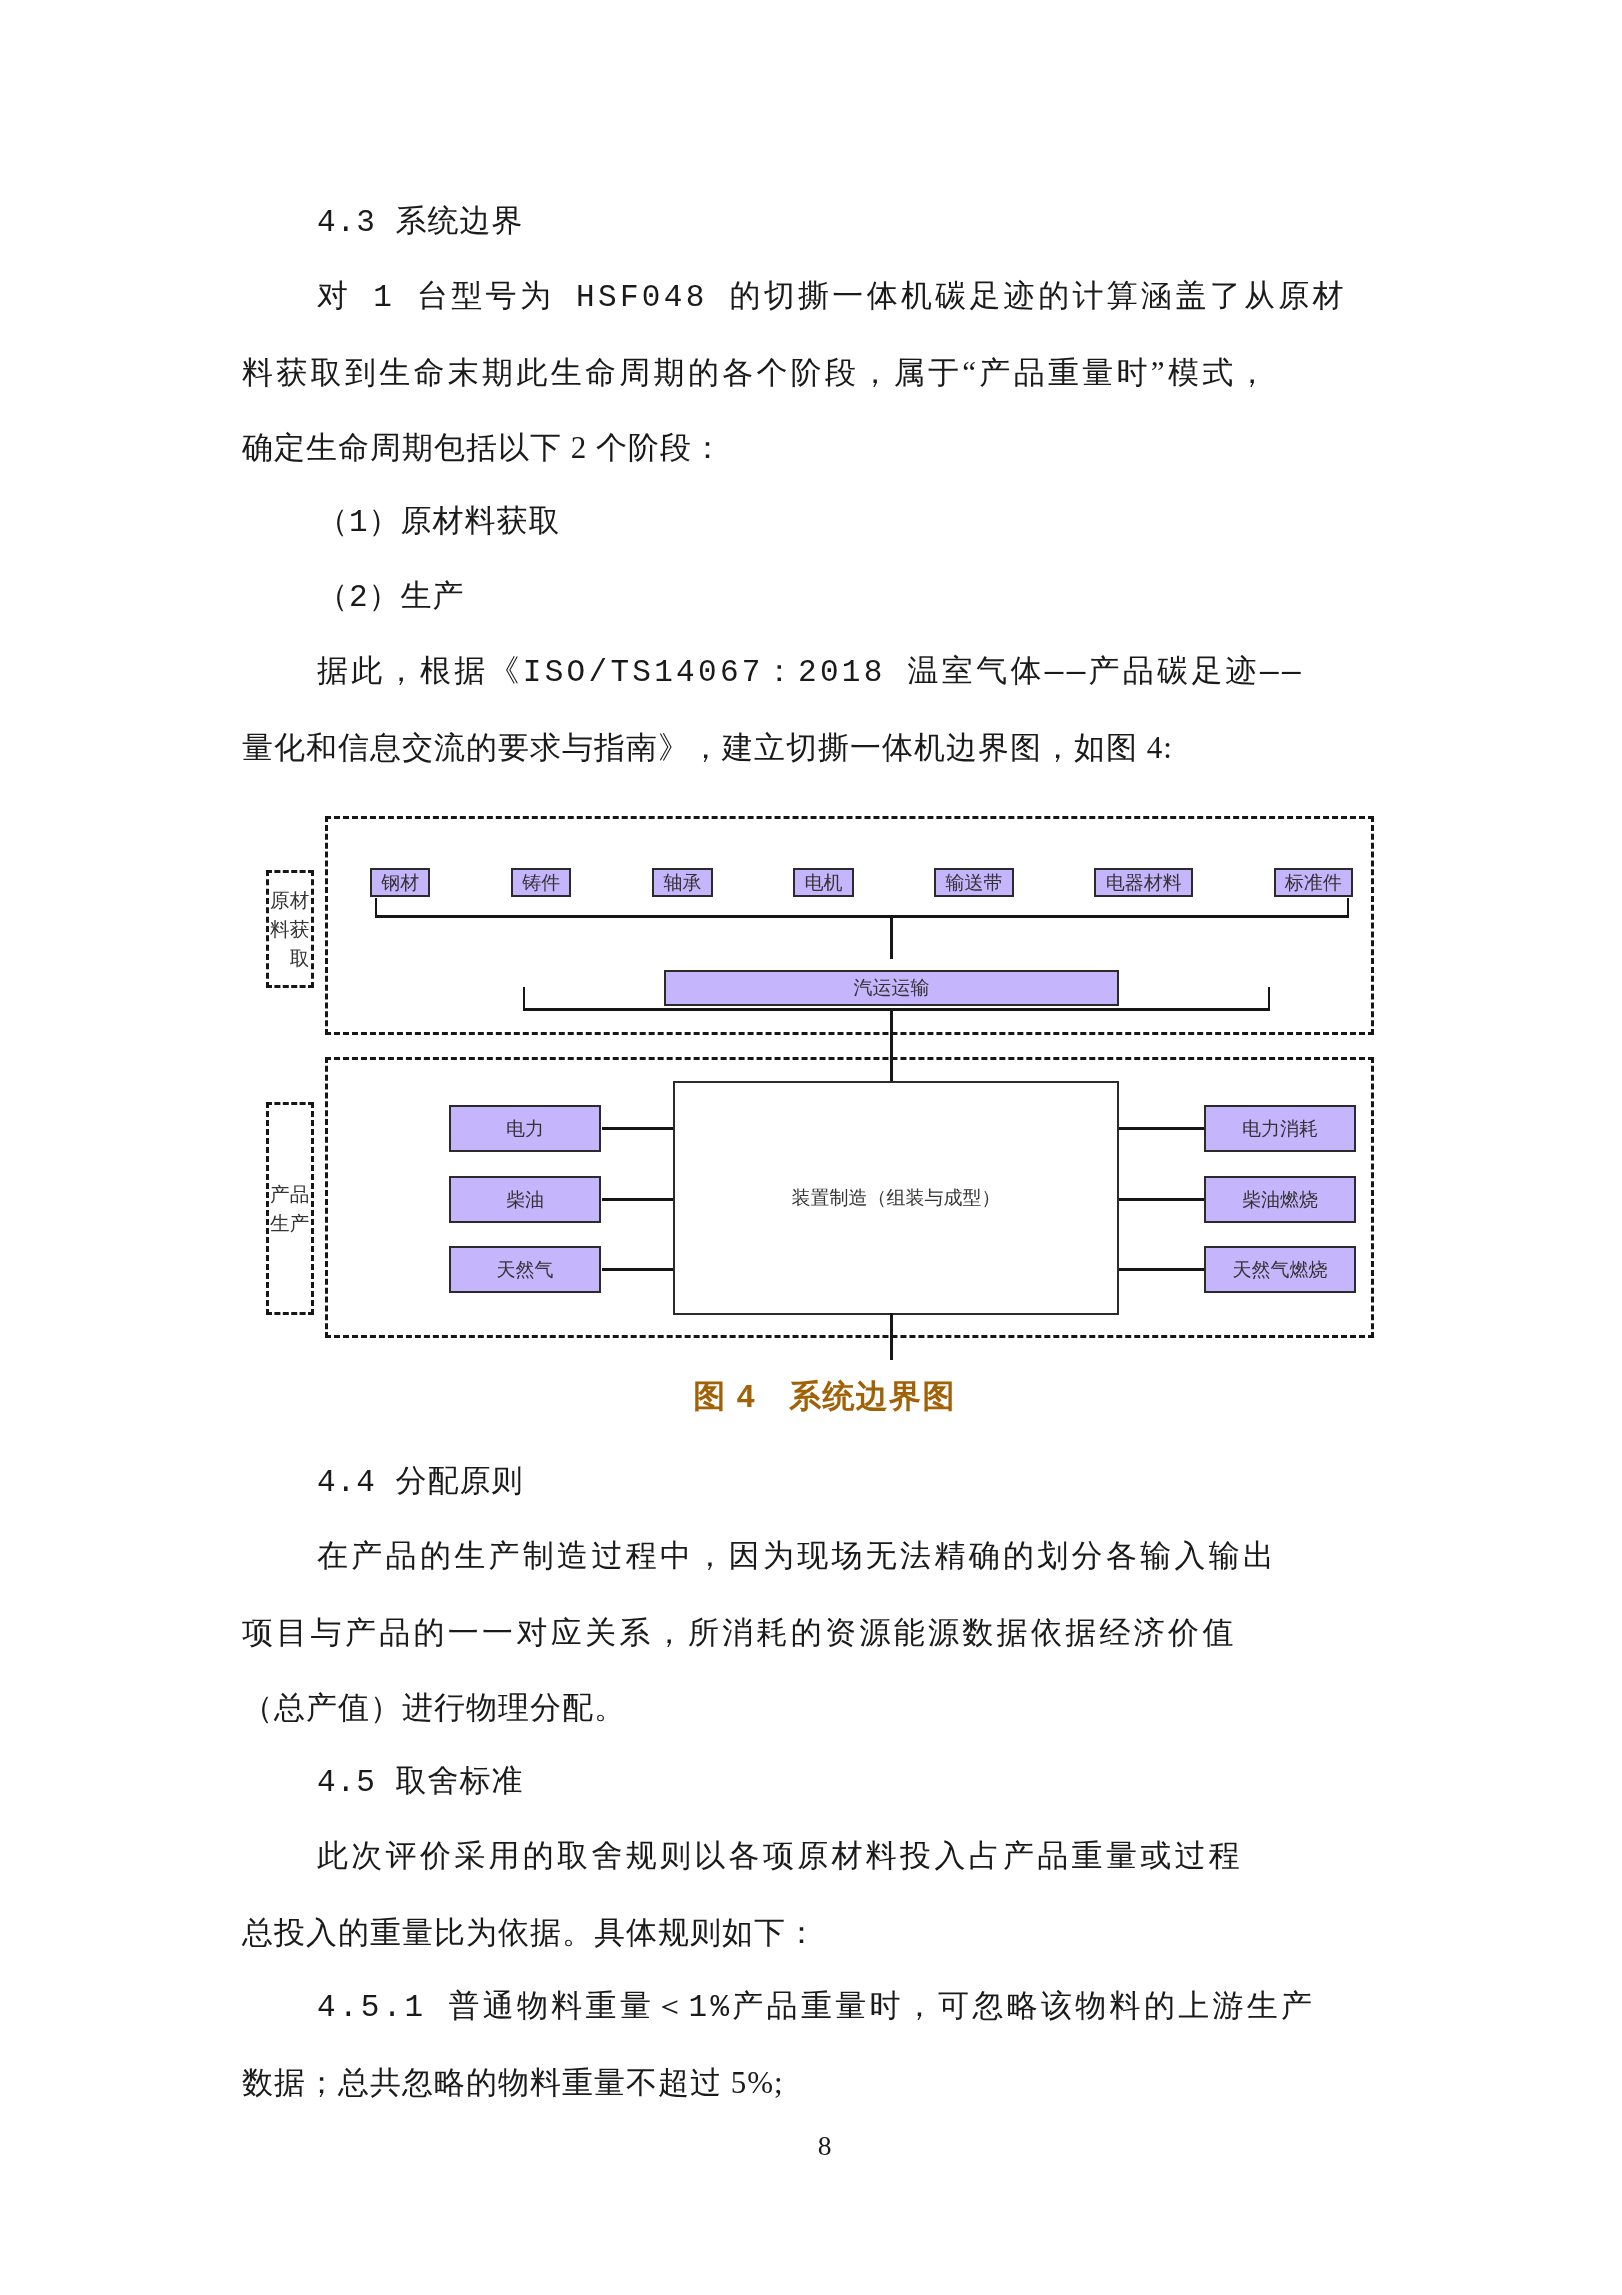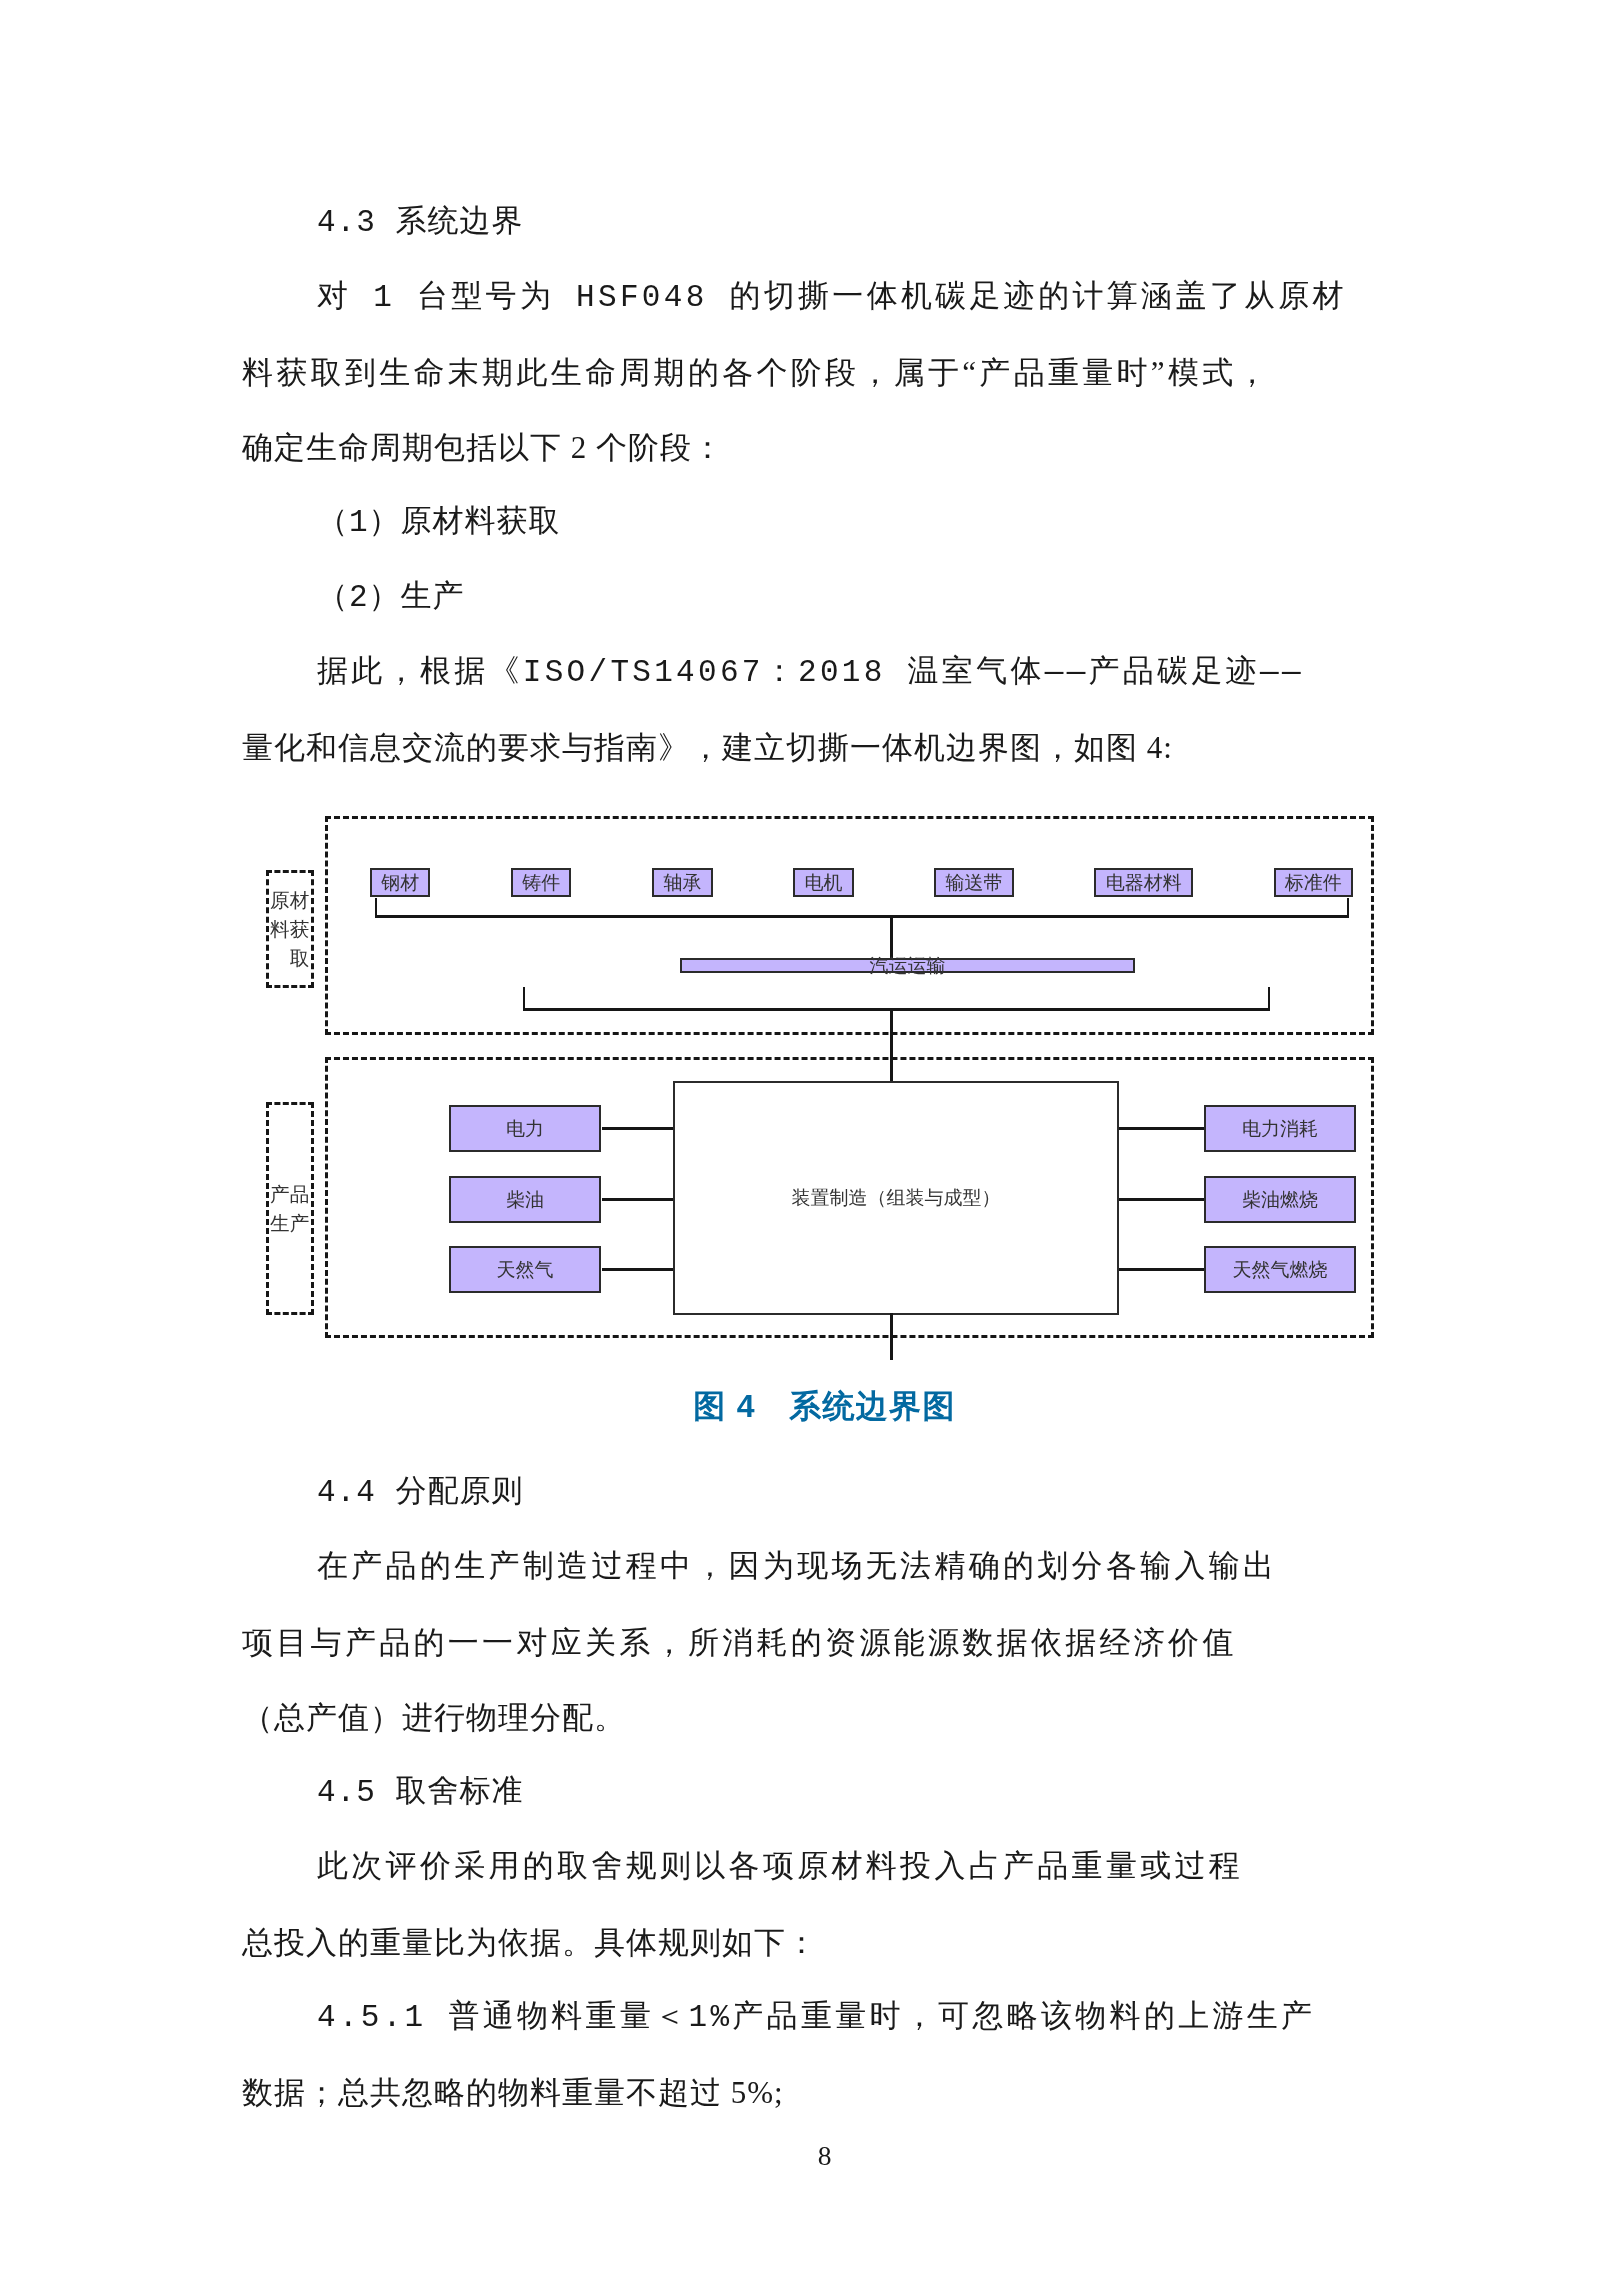--- a/index.html
+++ b/index.html
@@ -36,40 +36,40 @@
     font-size:19px;color:#333;display:flex;align-items:center;justify-content:center;
     height:29.4px;padding:0 9.2px;white-space:nowrap;
   }
   .bracket{position:absolute;border-left:2px solid #161616;border-right:2px solid #161616;border-bottom:3.9px solid #161616;box-sizing:border-box;}
   .b1{left:133px;top:82px;width:974px;height:19.6px;}
   .b2{left:281px;top:171px;width:747px;height:23.6px;}
   .vline{position:absolute;width:2.6px;background:#161616;}
   .v1{left:648px;top:101px;height:42px;}
   .v2{left:648px;top:194px;height:72px;}
   .v3{left:648px;top:497px;height:47px;}
-  .transport{position:absolute;left:422px;top:142px;width:455px;height:15px;margin-left:16px;}
+  .transport{position:absolute;left:422px;top:154px;width:455px;height:36px;}
   .bigbox{
     position:absolute;left:431px;top:265px;width:446px;height:234px;
     border:2px solid #2b2b2b;box-sizing:border-box;background:#fff;
     display:flex;align-items:center;justify-content:center;
     font-size:19px;color:#333;white-space:nowrap;
   }
   .iobox{position:absolute;width:152px;height:47px;}
   .lcol{left:207px;}
   .rcol{left:962px;}
   .r1{top:289px;}.r2{top:360px;}.r3{top:430px;}
   .conn{position:absolute;height:2.6px;background:#161616;}
   .cl{left:360px;width:71px;}
   .cr{left:877px;width:85px;}
   .cy1{top:311px;}.cy2{top:382px;}.cy3{top:452px;}
   
   .caption{
-    margin-top:23px;height:46px;line-height:46px;text-align:center;
+    margin-top:13px;height:46px;line-height:46px;text-align:center;
     font-family:"Liberation Sans","DejaVu Sans",sans-serif;
-    font-weight:bold;font-size:32px;letter-spacing:1.3px;color:#0369a1;
+    font-weight:bold;font-size:32px;letter-spacing:1.3px;color:#a16207;
   }
   .bottom-lines{margin-top:26px;}
   .pageno{margin-top:5.9px;height:39px;line-height:39px;text-align:center;font-size:27.5px;}
 </style>
 </head>
 <body>
 
 <div class="doc">
 
   <div class="line indent">4.3 系统边界</div>

